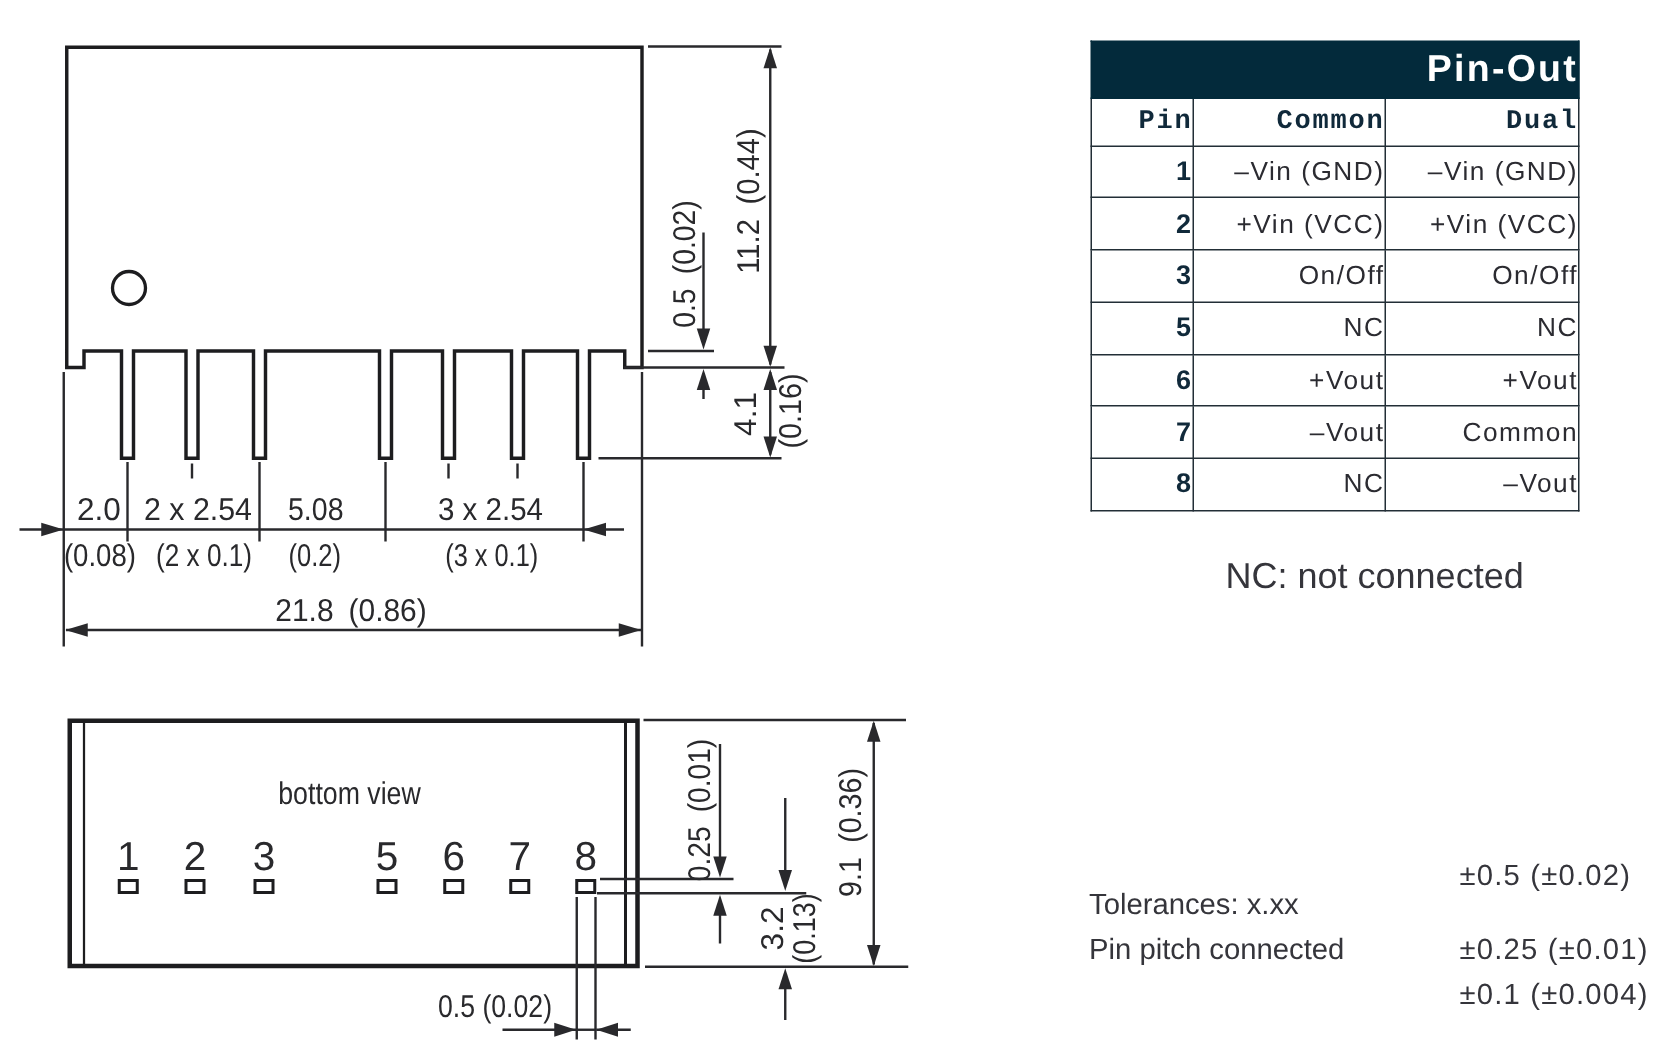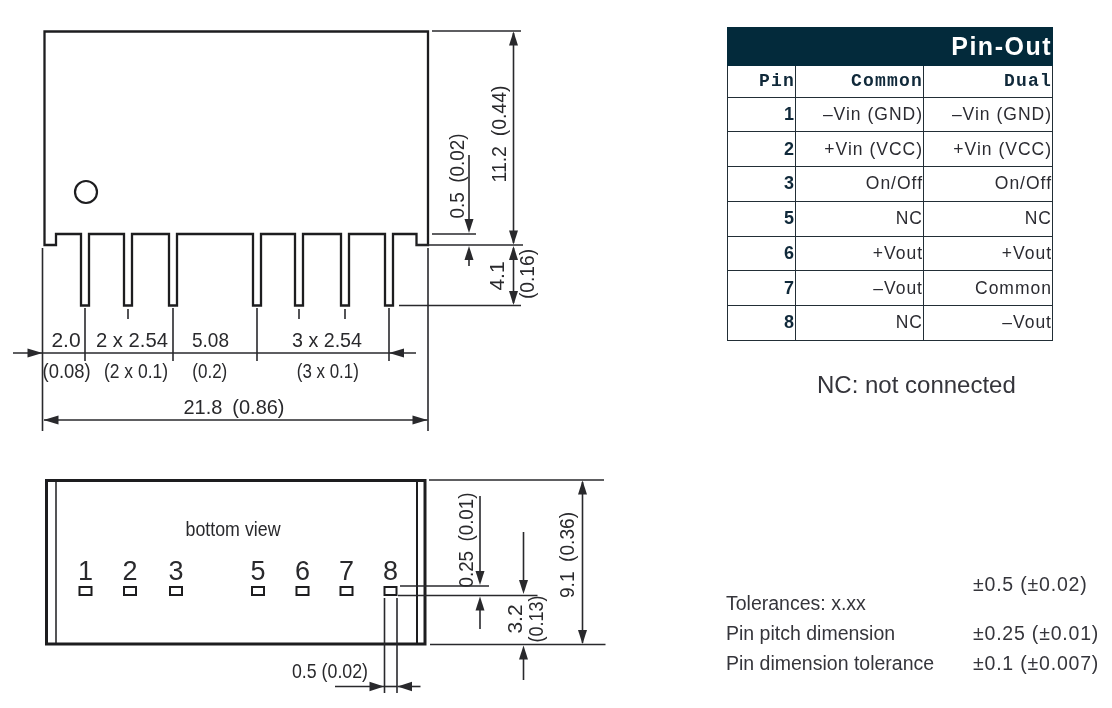--- a/index.html
+++ b/index.html
@@ -223,19 +223,18 @@
         </tr>
 </tbody>
     </table>
 
 <div class="txt" style="left:817px;top:373px;font-size:24px;">NC: not connected</div>
 
 
 <div class="txt" style="left:726px;top:594px;text-align:right;">Tolerances: x.xx</div>
 <div class="txt" style="left:973px;top:575px;letter-spacing:0.8px;">±0.5 (±0.02)</div>
 
-<div class="txt" style="left:726px;top:624px;">Pin pitch dimension</div>
+<div class="txt" style="left:726px;top:624px;">Pin pitch connected</div>
 <div class="txt" style="left:973px;top:624px;letter-spacing:0.8px;">±0.25 (±0.01)</div>
 
-<div class="txt" style="left:726px;top:654px;">Pin dimension tolerance</div>
-<div class="txt" style="left:973px;top:654px;letter-spacing:0.8px;">±0.1 (±0.007)</div>
+<div class="txt" style="left:973px;top:654px;letter-spacing:0.8px;">±0.1 (±0.004)</div>
 
 </div>
 
 </body></html>

